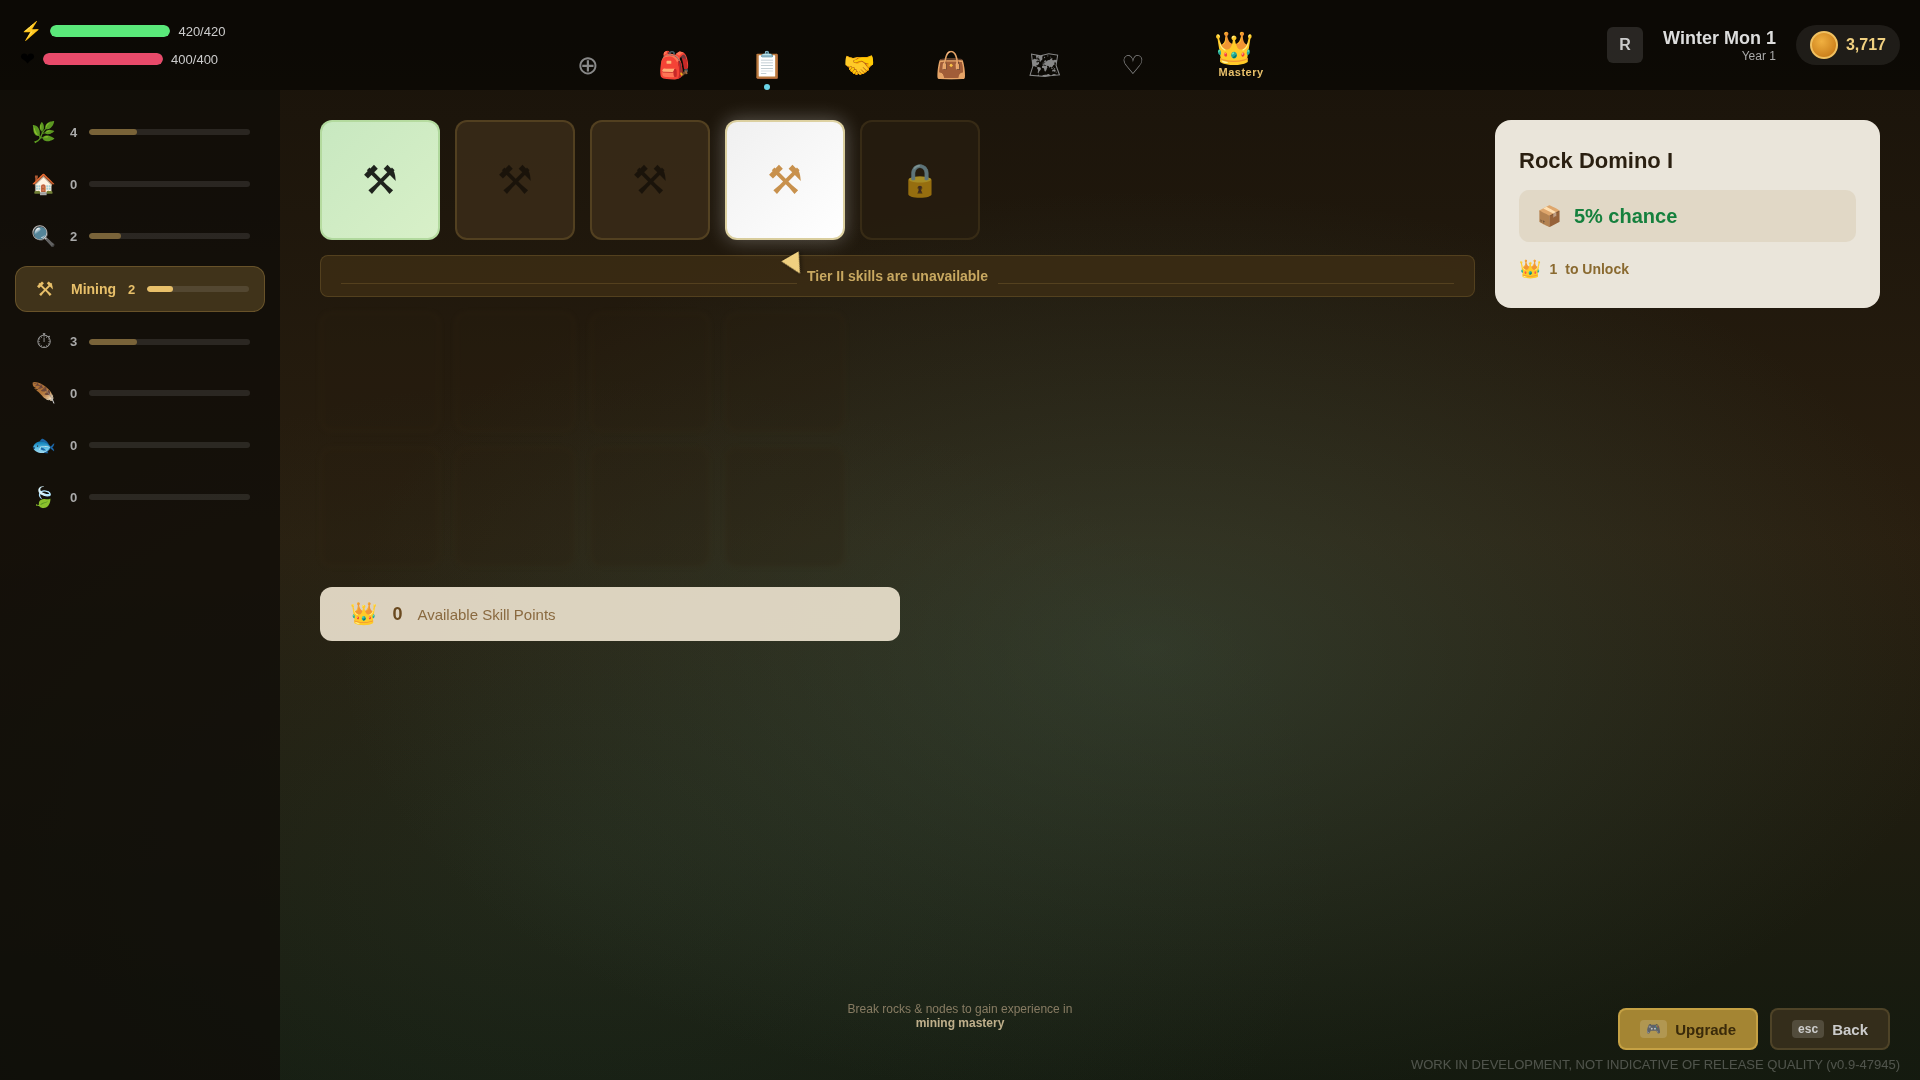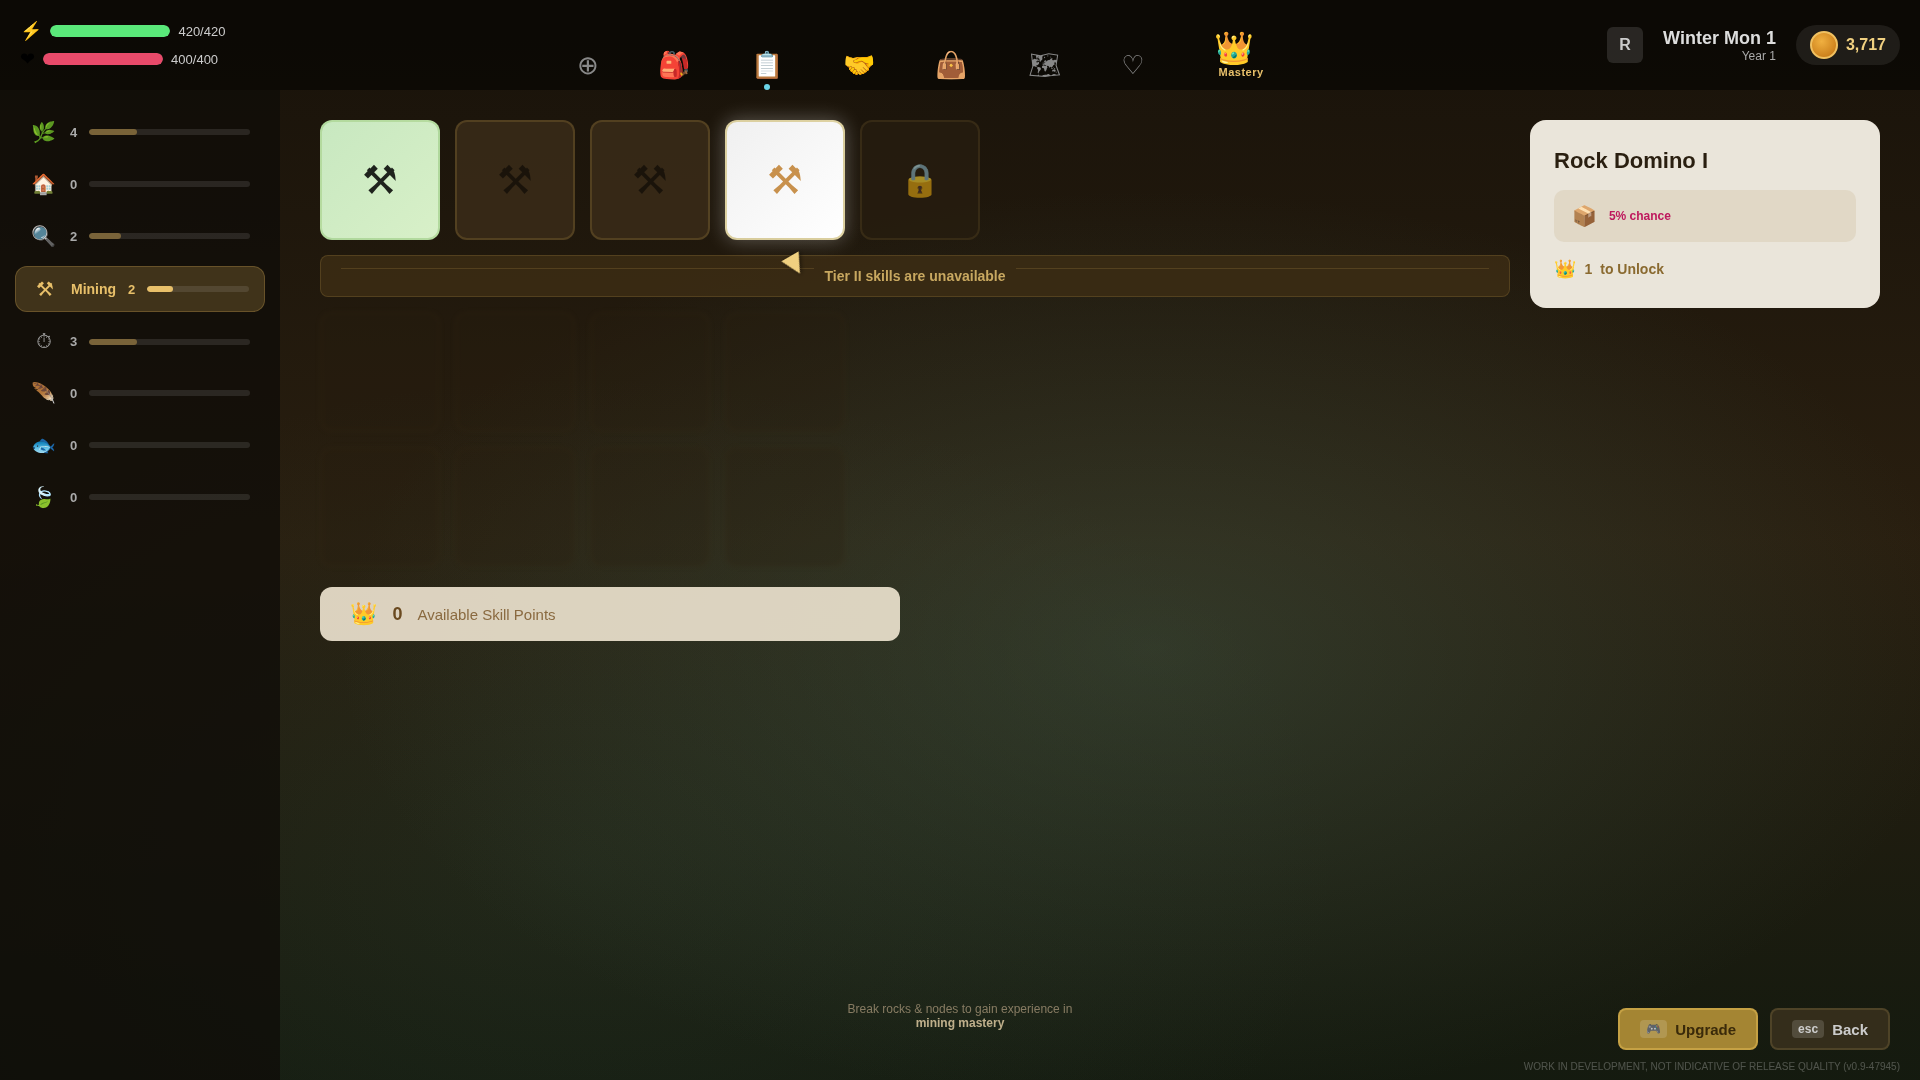--- a/index.html
+++ b/index.html
@@ -307,21 +307,21 @@
       background: rgba(60,45,20,0.85);
       border: 1px solid rgba(150,120,60,0.3);
       border-radius: 8px;
       padding: 12px 20px;
       color: #c8a860;
       font-size: 14px;
       font-weight: 600;
       text-align: center;
       margin-bottom: 15px;
       display: flex;
-      align-items: flex-start;
+      align-items: flex-end;
       gap: 10px;
     }
     .tier-banner-line {
       flex: 1;
       height: 1px;
       background: rgba(150,120,60,0.3);
     }
 
     
     .tier2-area {
@@ -349,21 +349,21 @@
       color: #6a4a20;
     }
     .sp-label {
       font-size: 15px;
       color: #8a6a40;
       font-weight: 500;
     }
 
     
     .detail-panel {
-      width: 350px;
+      width: 385px;
       background: rgba(245,240,230,0.95);
       border-radius: 16px;
       padding: 28px 24px;
       display: flex;
       flex-direction: column;
       gap: 16px;
     }
     .detail-title {
       font-size: 22px;
       font-weight: 700;
@@ -380,23 +380,23 @@
       padding: 14px 18px;
       display: flex;
       align-items: center;
       gap: 12px;
     }
     .detail-stat-icon {
       font-size: 20px;
       color: #8a6a30;
     }
     .detail-stat-value {
-      font-size: 12px;
+      font-size: 20px;
       font-weight: 600;
-      color: #be185d;
+      color: #15803d;
     }
     .detail-unlock-row {
       display: flex;
       align-items: center;
       gap: 8px;
       color: #8a6a30;
       font-size: 14px;
       font-weight: 600;
     }
     .detail-unlock-icon {
@@ -458,21 +458,21 @@
       padding: 2px 6px;
       font-size: 12px;
     }
 
     
     .watermark {
       position: absolute;
       bottom: 8px;
       right: 20px;
       color: rgba(255,255,255,0.25);
-      font-size: 10px;
+      font-size: 13px;
       z-index: 10;
     }
 
     
     .cursor-overlay {
       position: absolute;
       left: 785px;
       top: 255px;
       z-index: 50;
       pointer-events: none;

